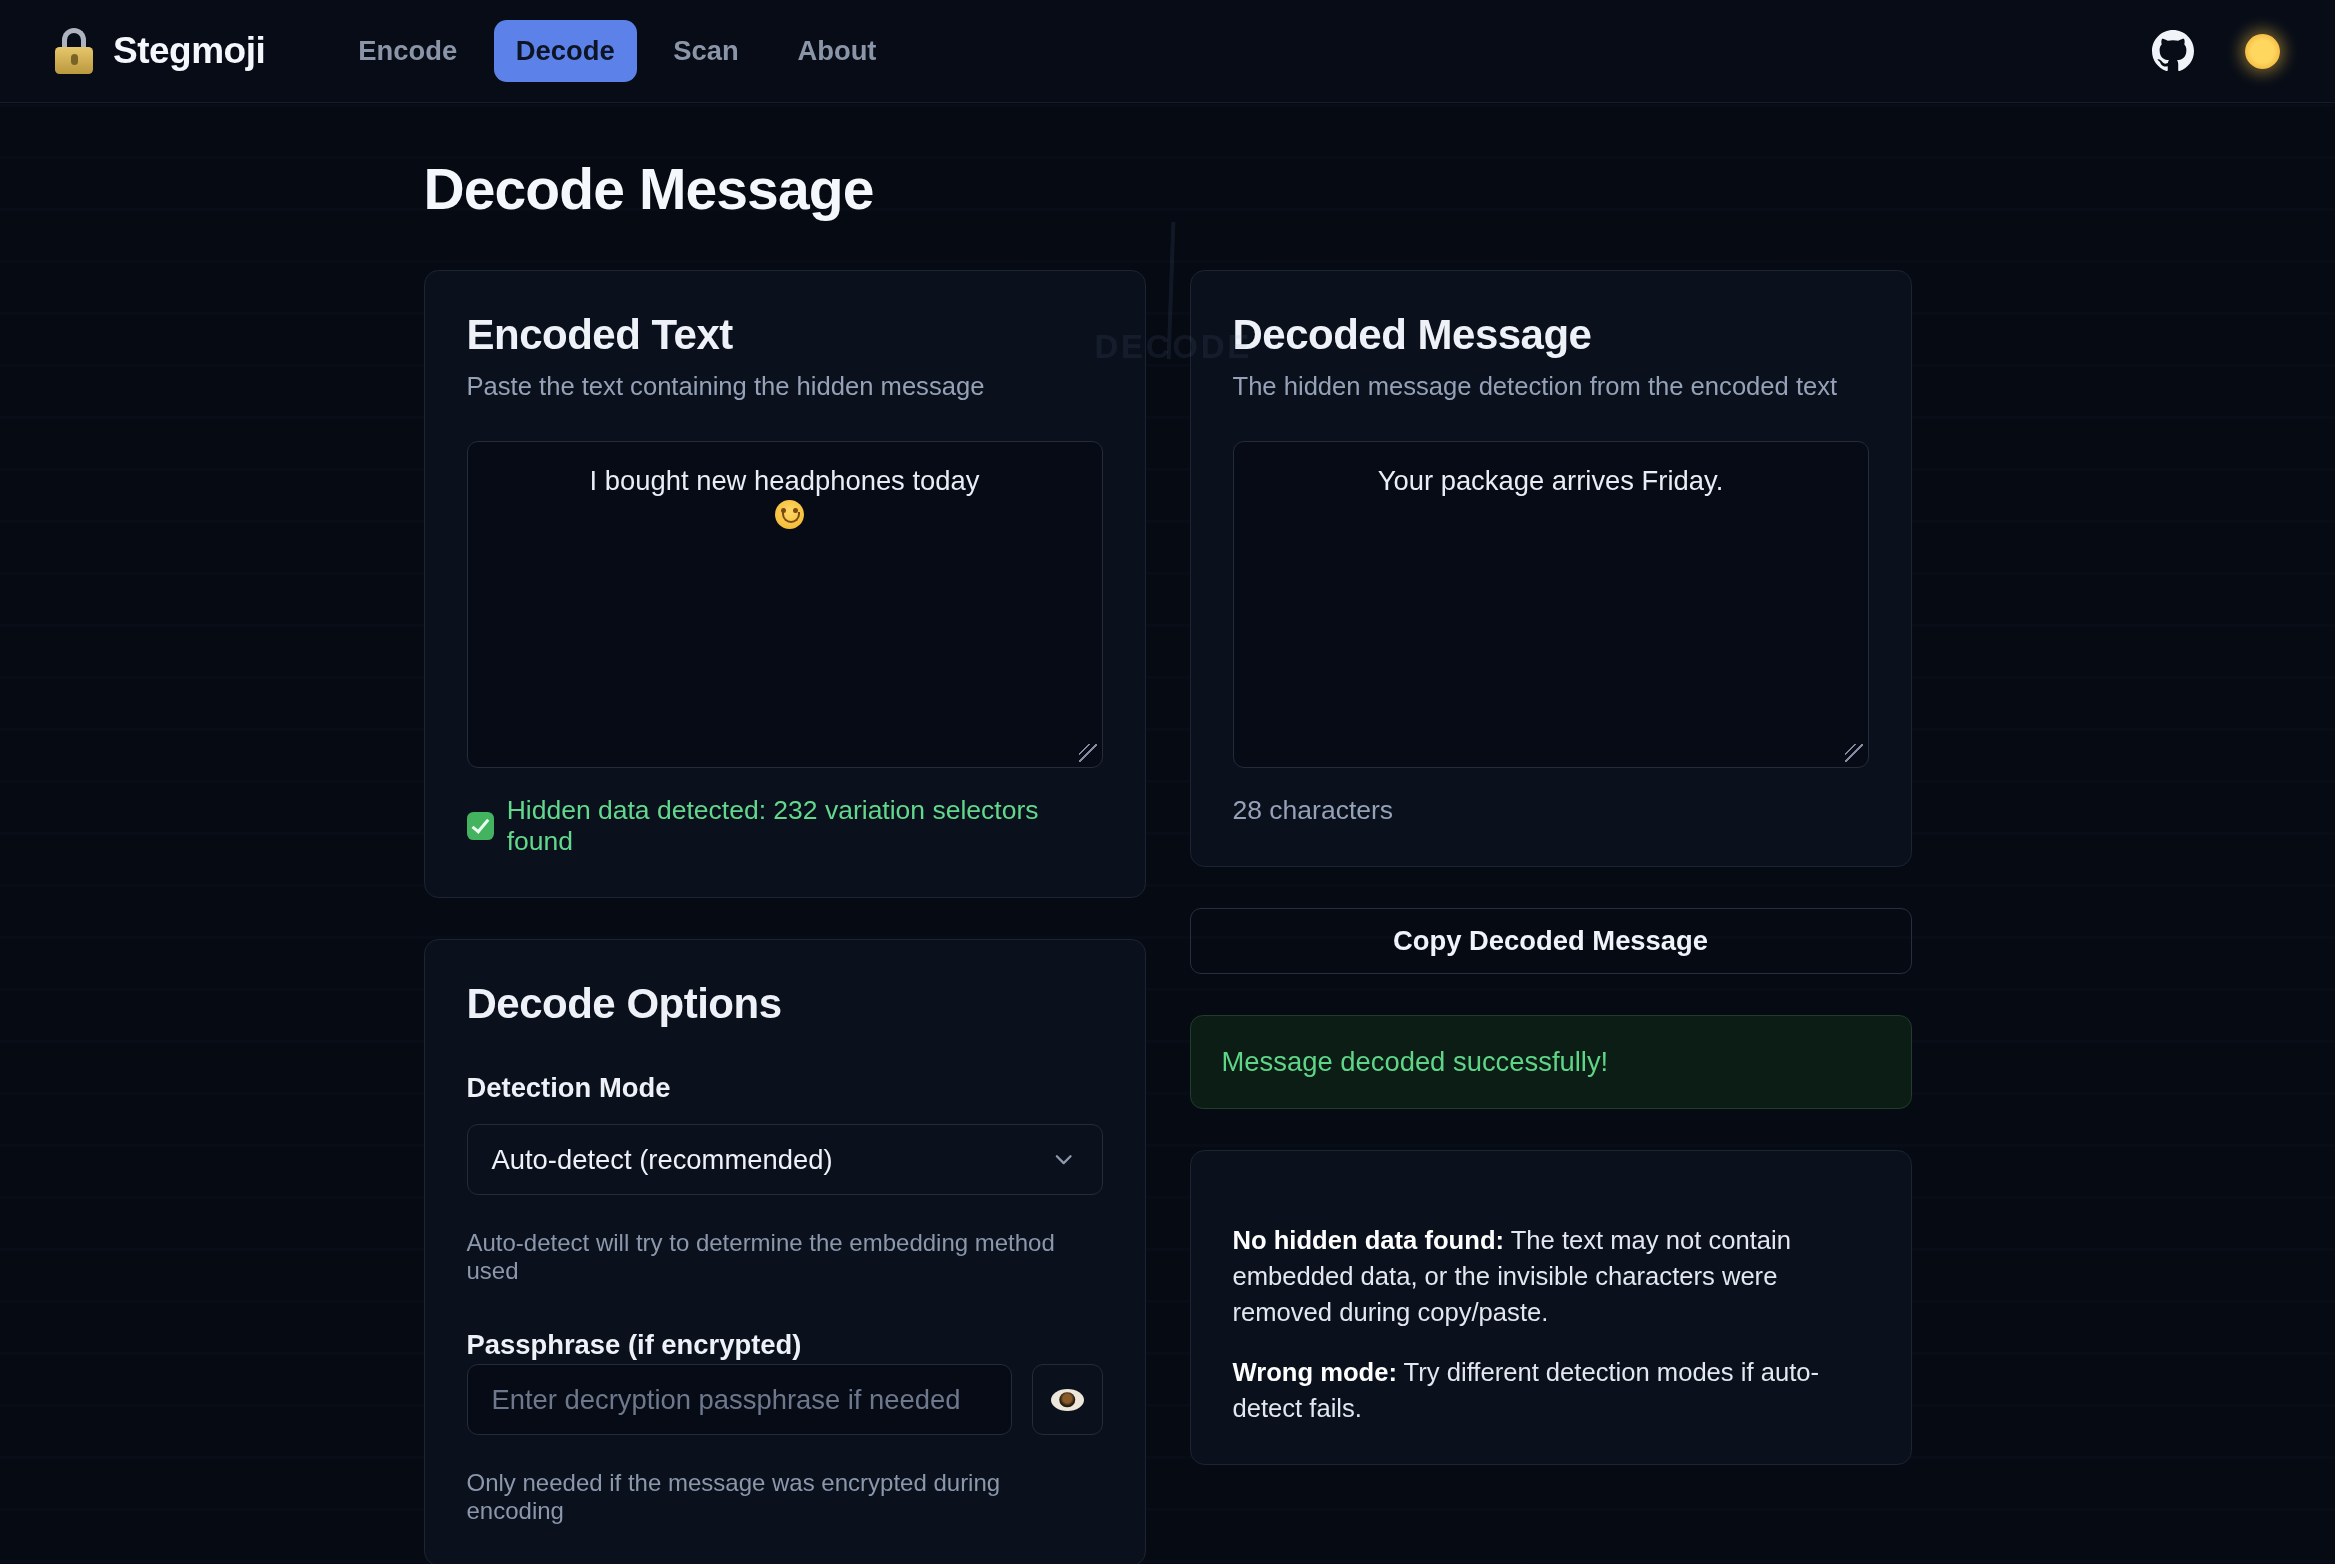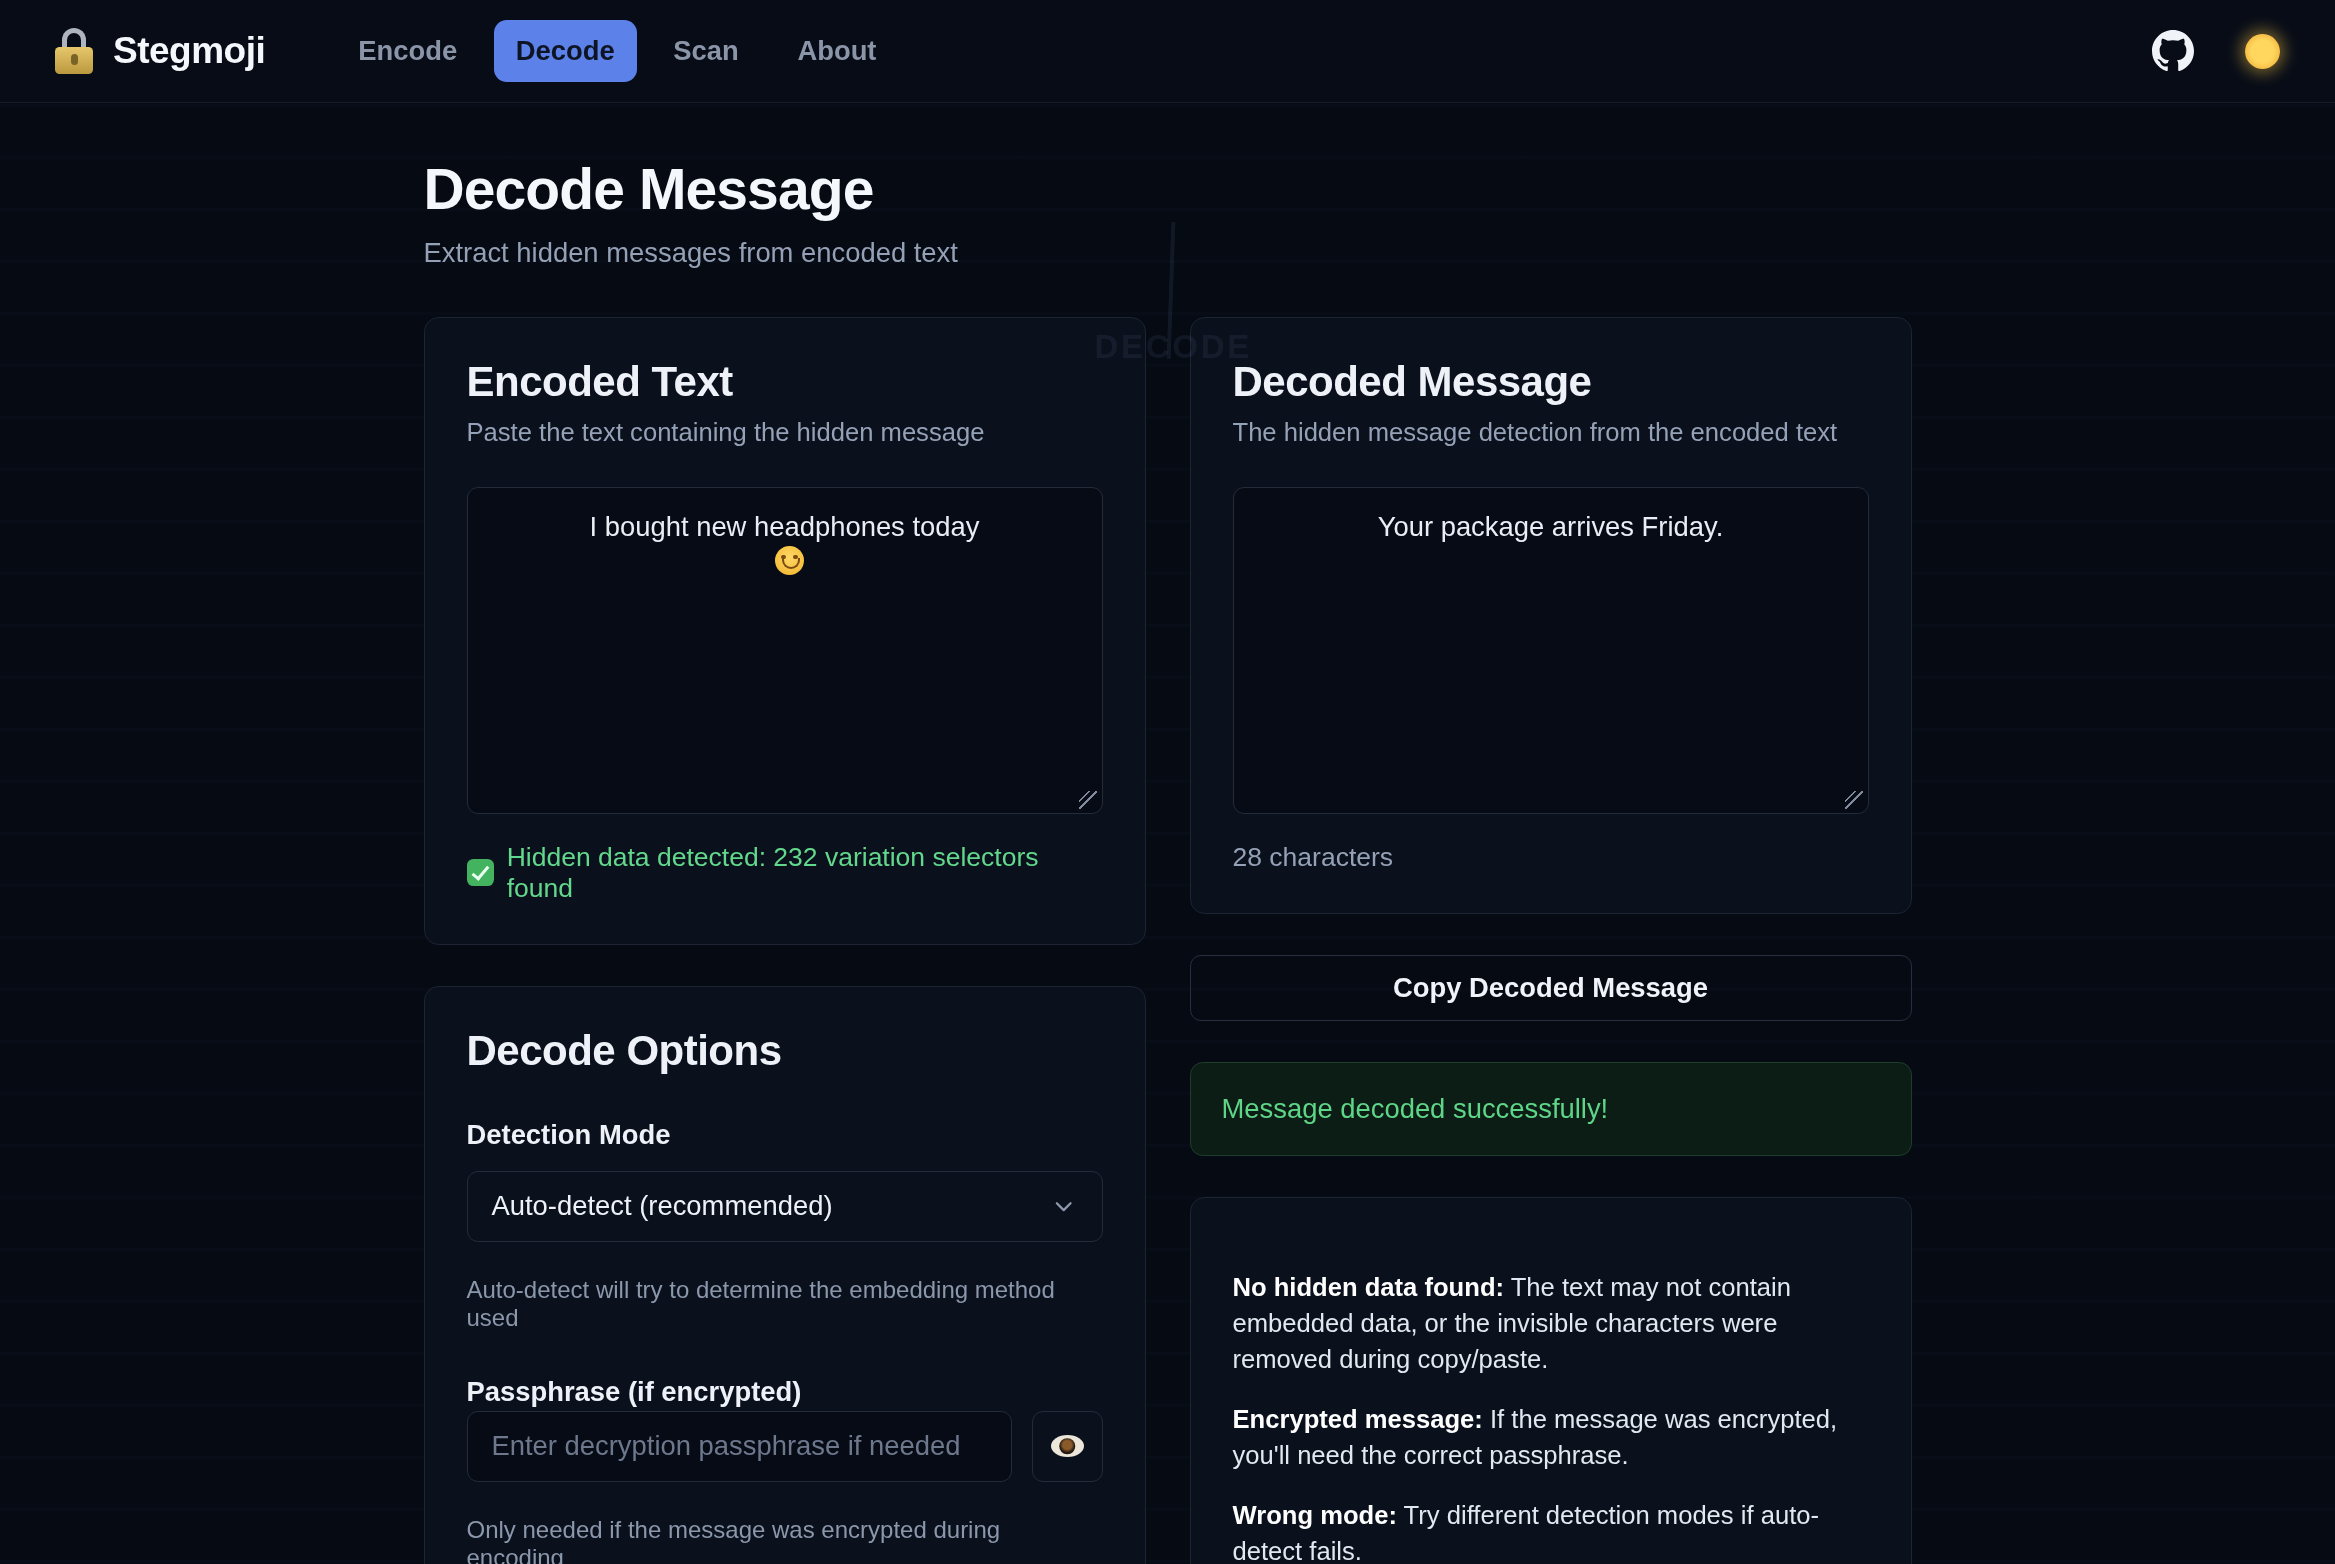--- a/index.html
+++ b/index.html
@@ -171,21 +171,20 @@
       <span class="sun-icon"></span>
     </button>
   </div>
 </header>
 
 <main class="main">
   <span class="watermark">DECODE</span>
   <span class="ghost-line"></span>
 
   <h1 class="page-title">Decode Message</h1>
-  <p class="page-subtitle">Extract hidden messages from encoded text</p>
 
   <div class="grid">
 
     <div class="col">
 
       <section class="card">
         <h2 class="card-title">Encoded Text</h2>
         <p class="card-subtitle">Paste the text containing the hidden message</p>
         <div class="textarea">
           <span class="textarea-line">
@@ -239,19 +238,18 @@
       </section>
 
       <button class="btn btn-outline btn-copy">Copy Decoded Message</button>
 
       <div class="alert-success">
         <span>Message decoded successfully!</span>
       </div>
 
       <section class="card issues-card">
         <p class="issue"><strong>No hidden data found:</strong> <span>The text may not contain embedded data, or the invisible characters were removed during copy/paste.</span></p>
-        <p class="issue"><strong>Encrypted message:</strong> <span>If the message was encrypted, you'll need the correct passphrase.</span></p>
         <p class="issue"><strong>Wrong mode:</strong> <span>Try different detection modes if auto-detect fails.</span></p>
       </section>
     </div>
   </div>
 </main>
 
 
 </body></html>

